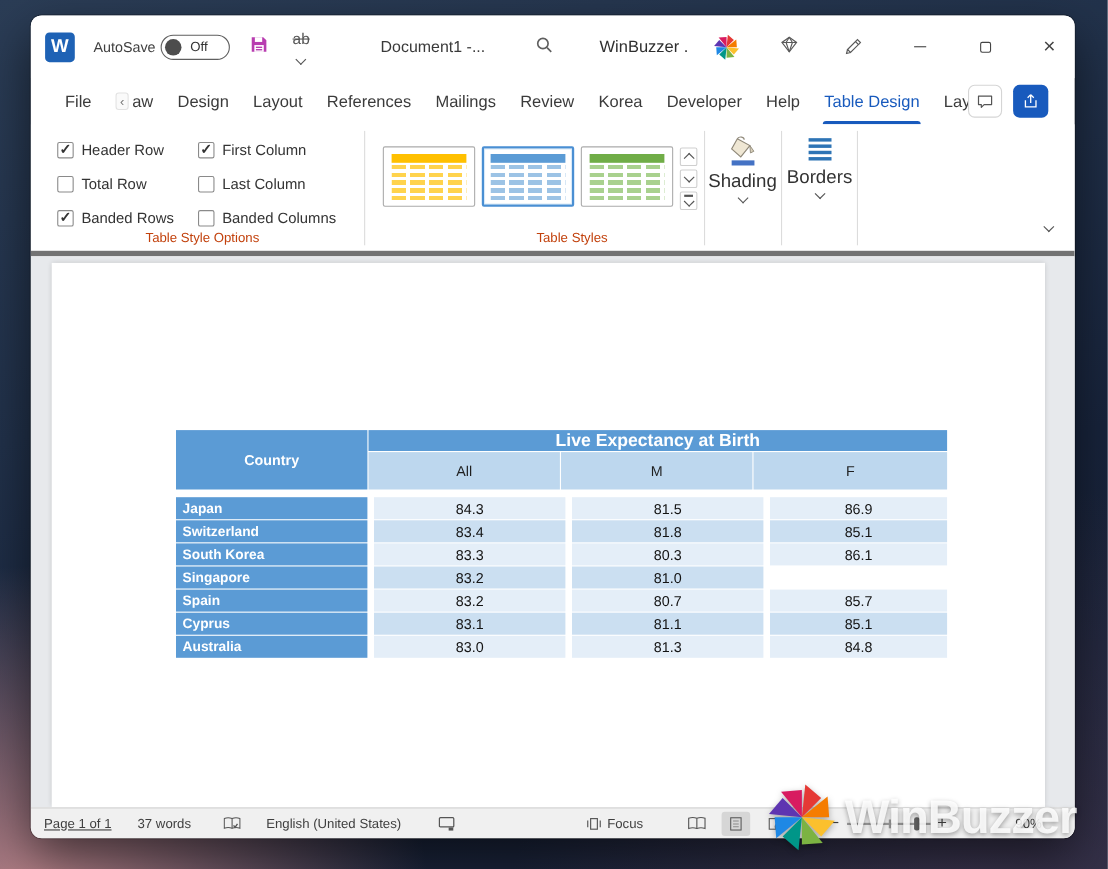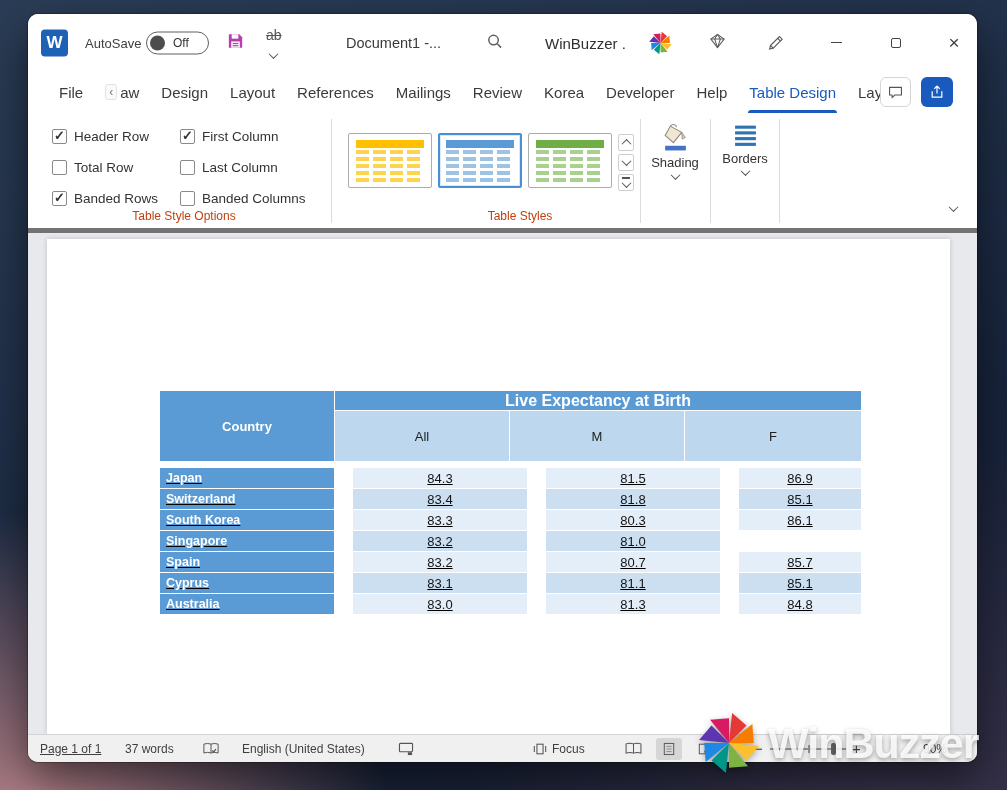--- a/index.html
+++ b/index.html
@@ -90,41 +90,41 @@
   .gal-btn { width:16px; height:17px; border:1px solid #cfcfcf; border-radius:2px; background:#fff;
     display:flex; align-items:center; justify-content:center; cursor:pointer; }
   .chev { width:7px; height:7px; border-right:1.6px solid #555; border-bottom:1.6px solid #555; display:inline-block; }
   .chev.down { transform:rotate(45deg) translate(-1px,-1px); }
   .chev.up { transform:rotate(-135deg) translate(-1px,-1px); }
   .gal-more { position:relative; }
   .gal-more::before { content:""; position:absolute; top:2px; left:3px; right:3px; height:1.5px; background:#555; }
   .gal-more .chev { margin-top:3px; }
 
   .big-btn { position:absolute; top:10px; width:56px; display:flex; flex-direction:column; align-items:center; gap:3px; cursor:pointer; }
-  .big-btn .bb-label { font-size:13px; color:#333; }
+  .big-btn .bb-label { font-size:17px; color:#333; }
   .shading-btn { left:619px; }
   .borders-btn { left:689px; }
   .collapse-chev { position:absolute; right:16px; bottom:8px; cursor:pointer; padding:4px; }
 
   
   .docarea { flex:1; position:relative; background:#e7e9ec; overflow:hidden; }
   .page { position:absolute; left:19px; right:27px; top:6px; bottom:0; background:#fff;
     box-shadow:0 0 5px rgba(0,0,0,.18); }
 
   .wtable { position:absolute; left:113px; top:152px; width:701px; cursor:text; }
   .thead { display:grid; grid-template-columns:174px 1fr; gap:1px; background:#fff; }
   .th-country { background:#5B9BD5; color:#fff; font-weight:bold; font-size:13px;
     display:flex; align-items:center; justify-content:center; }
   .th-right { display:flex; flex-direction:column; gap:1px; }
   .th-title { height:19px; background:#5B9BD5; color:#fff; font-weight:bold; font-size:16px;
     display:flex; align-items:center; justify-content:center; }
-  .th-subs { display:grid; grid-template-columns:174px 174px 1fr; gap:1px; height:50px; }
+  .th-subs { display:grid; grid-template-columns:174px 174px 1fr; gap:1px; height:34px; }
   .th-sub { background:#BDD7EE; display:flex; align-items:center; justify-content:center; font-size:13px; color:#1f1f1f; }
   .tspacer { height:7px; background:#fff; }
-  .trow { display:grid; grid-template-columns:174px 174px 174px 1fr; gap:19px; background:#fff; margin-bottom:1px; height:20px;text-decoration:underline; }
+  .trow { display:grid; grid-template-columns:174px 174px 174px 1fr; gap:6px; background:#fff; margin-bottom:1px; height:20px; }
   .trow .c-name { background:#5B9BD5; color:#fff; font-weight:bold; font-size:12.5px;
     display:flex; align-items:center; padding-left:6px; }
   .trow .c-val { display:flex; align-items:center; justify-content:center; font-size:13px; color:#141414; }
   .trow.light .c-val { background:#E4EEF8; }
   .trow.dark .c-val { background:#CBDFF1; }
 
   
   .statusbar { position:relative; height:28px; flex:none; background:#f0f0f0; border-top:1px solid #d2d2d2;
     font-size:12px; color:#3f3f3f; }
   .sb-item { position:absolute; top:0; bottom:0; display:flex; align-items:center; gap:5px; cursor:pointer; white-space:nowrap; }

